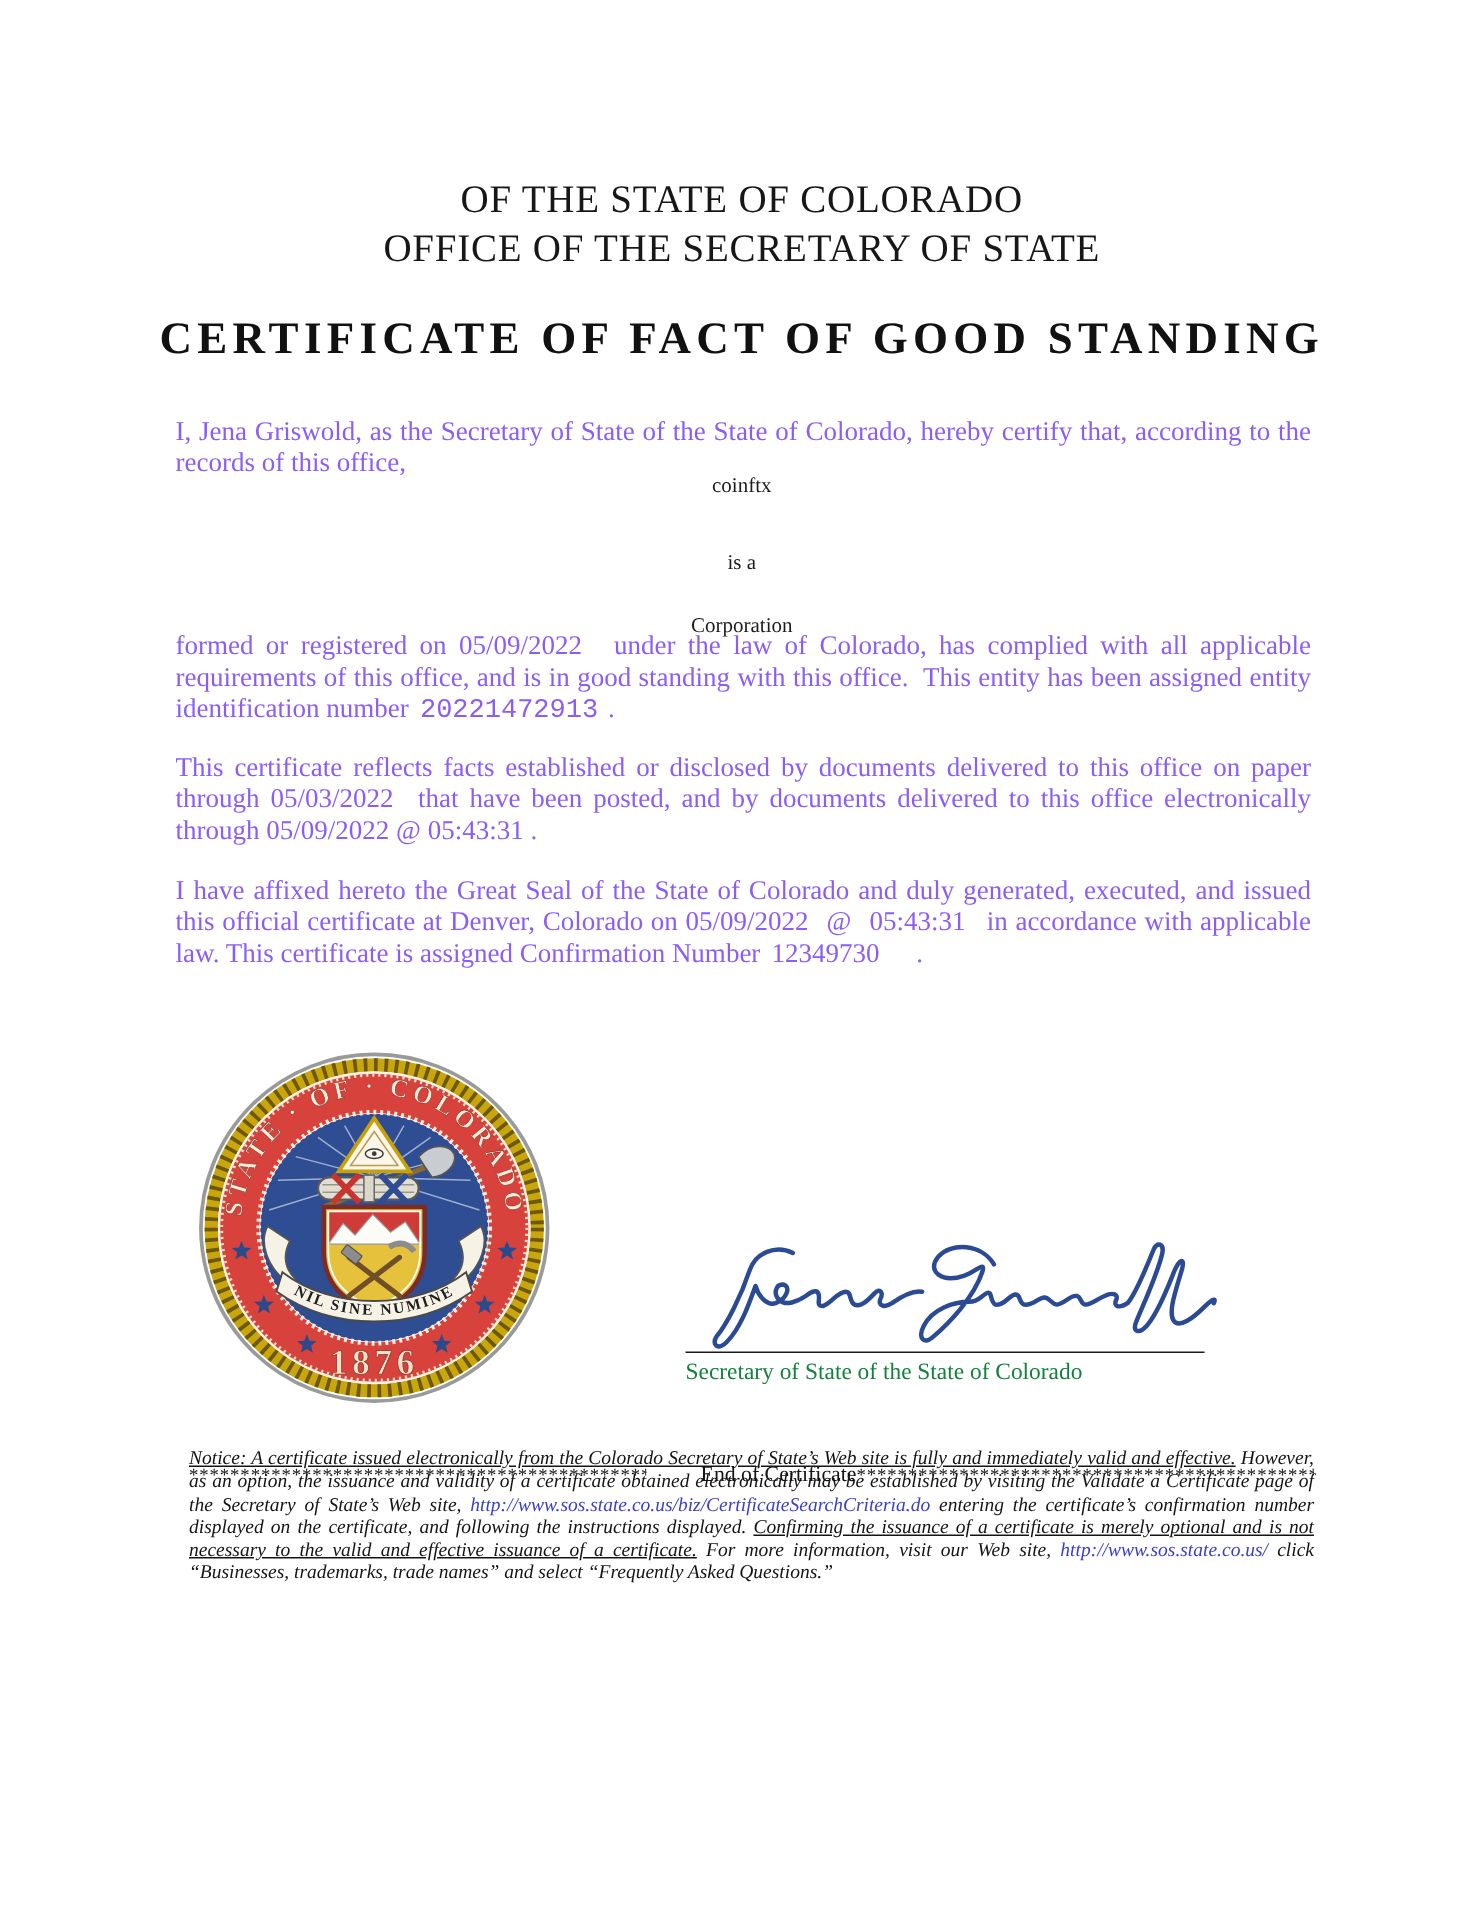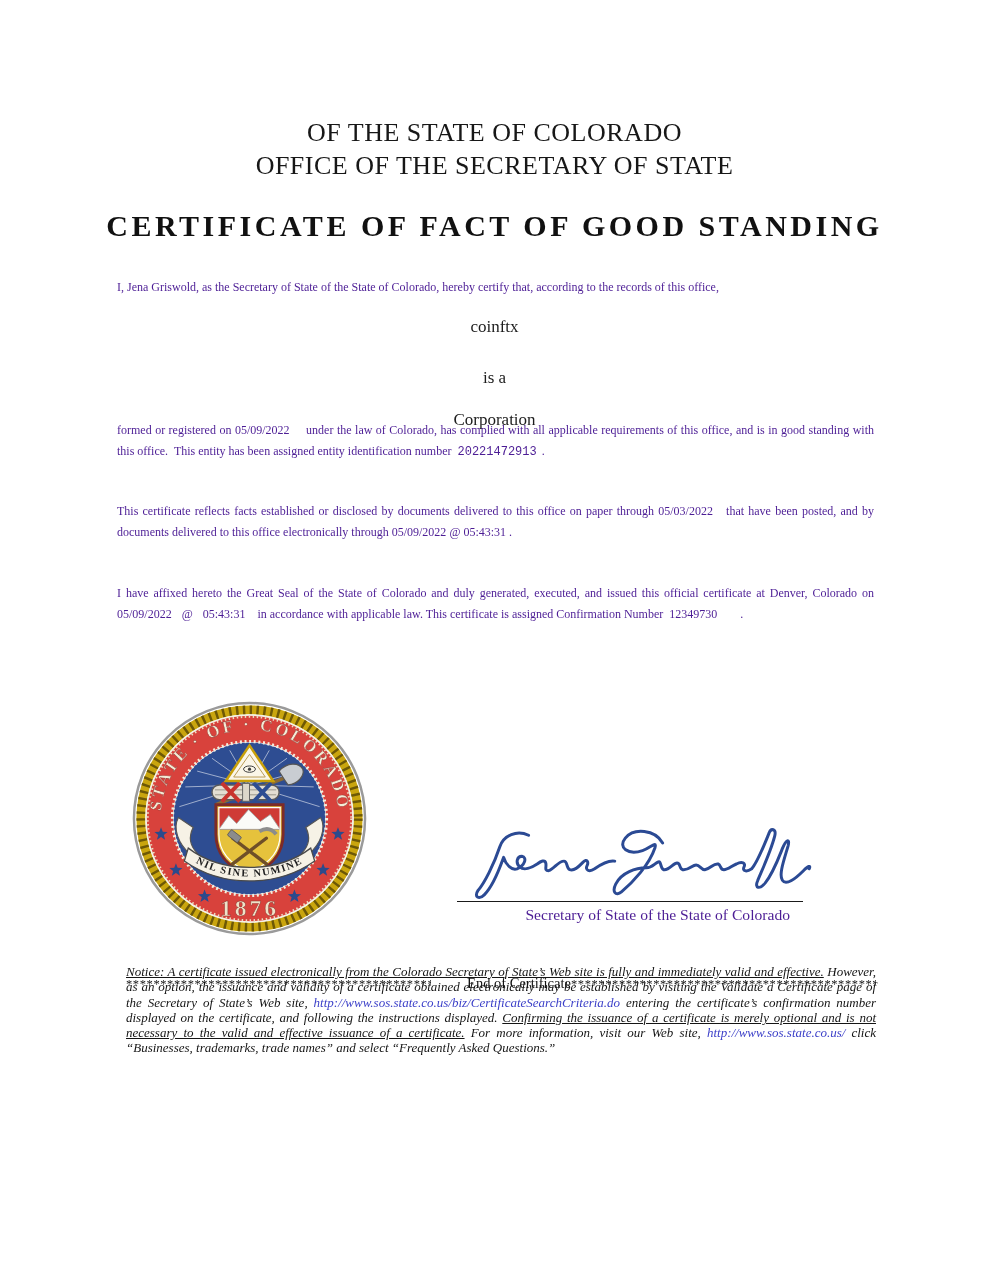--- a/index.html
+++ b/index.html
@@ -16,47 +16,47 @@
     text-align:center;font-size:26px;line-height:33px;
     letter-spacing:0.5px;color:#171717;
   }
   .cert-title{
     position:absolute;top:209px;left:0;width:989px;margin:0;
     text-align:center;font-size:30px;font-weight:bold;
     letter-spacing:3.5px;color:#111;
   }
   .body-par{
     position:absolute;left:117px;width:757px;margin:0;
-    font-size:12px;line-height:20.9px;text-align:justify;color:#4c1d95;
+    font-size:18px;line-height:20.9px;text-align:justify;color:#8b5cf6;
   }
   .p1{top:277px;}
   .p2{top:420px;}
   .p3{top:501px;}
   .p4{top:583px;}
   .center-line{
     position:absolute;left:0;width:989px;text-align:center;
-    font-size:17px;color:#1c1c1c;
+    font-size:14px;color:#1c1c1c;
   }
   .entity-name{top:317px;}
   .isa{top:368px;}
   .etype{top:410px;}
   .gap-after-date{margin-right:13px;}
   .gap-sm{margin-right:7px;}
   .gap-md{margin-right:9px;}
   .idnum{margin-left:3px;margin-right:2px;font-family:Liberation Mono, monospace;}
   .conf-num{margin-left:3px;margin-right:20px;}
   .seal-wrap{position:absolute;left:131px;top:700px;width:237px;height:237px;}
   .sig-svg{position:absolute;left:473px;top:824px;width:340px;height:80px;}
   .sig-line{
     position:absolute;left:457px;top:901px;width:346px;height:0;
     border-top:1.6px solid #1a1a1a;
   }
   .sig-title{
-    position:absolute;left:444px;top:906px;width:346px;
-    text-align:right;font-size:15.6px;color:#4c1d95;
+    position:absolute;left:457px;top:906px;width:346px;
+    text-align:left;font-size:15.6px;color:#15803d;
   }
   .end-line{
     position:absolute;left:126px;top:975px;width:750px;height:19px;
     display:flex;align-items:baseline;overflow:hidden;
   }
   .end-line .stars{
     flex:1;overflow:hidden;white-space:nowrap;
     font-size:12.5px;letter-spacing:0.6px;color:#141414;
   }
   .end-line .stars-right{direction:ltr;}

